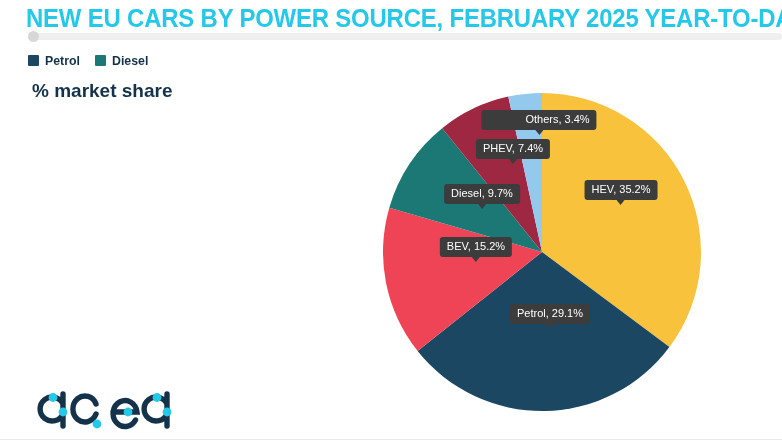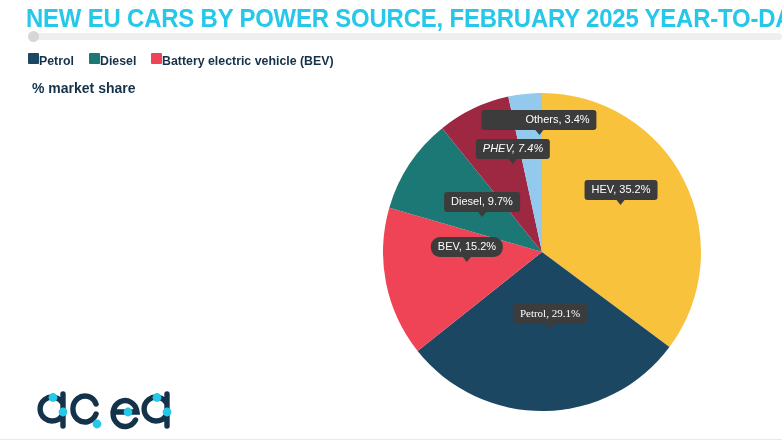--- a/index.html
+++ b/index.html
@@ -63,22 +63,22 @@
     position: absolute;
     left: 28px;
     top: 53px;
     display: flex;
     align-items: center;
     flex-wrap: nowrap;
     gap: 13px;
   }
   .legend-item {
     display: flex;
-    align-items: flex-start;
-    gap: 0;
+    align-items: center;
+    gap: 6px;
     white-space: nowrap;
   }
   .legend-swatch {
     width: 11px;
     height: 11px;
     flex: 0 0 11px;
     border-radius: 1px;
   }
   .legend-label {
     font-family: "Liberation Sans Narrow", "Liberation Sans", sans-serif;
@@ -88,21 +88,21 @@
     transform: scaleX(0.95);
     transform-origin: left center;
   }
 
   
   .unit-caption {
     position: absolute;
     left: 32px;
     top: 80px;
     font-family: "Liberation Sans Narrow", "Liberation Sans", sans-serif;
-    font-size: 14px;
+    font-size: 19px;
     font-weight: bold;
     color: #14324A;
     letter-spacing: 0px;
   }
 
   
   .pie-wrap {
     position: absolute;
     left: 382px;
     top: 92px;
@@ -169,47 +169,43 @@
   <div class="slider-knob"></div>
 
   <div class="legend">
     <div class="legend-item">
       <span class="legend-swatch" style="background:#1C4763"></span>
       <span class="legend-label">Petrol</span>
     </div>
     <div class="legend-item">
       <span class="legend-swatch" style="background:#1C7874"></span>
       <span class="legend-label">Diesel</span>
-    </div>
-    <div class="legend-item">
-      <span class="legend-swatch" style="background:#EF4455"></span>
-      <span class="legend-label">Battery electric vehicle (BEV)</span>
     </div>
 
   </div>
 
   <div class="unit-caption">% market share</div>
 
   <div class="pie-wrap">
     <svg width="320" height="320" viewBox="0 0 320 320">
       <g id="pie-slices">
           <path d="M 160 160 L 160 1 A 159 159 0 0 1 287.4491505944694 255.0668923061454 Z" fill="#F9C23C"></path>
           <path d="M 160 160 L 287.4491505944694 255.0668923061454 A 159 159 0 0 1 35.59986111832258 259.02325709761 Z" fill="#1C4763"></path>
           <path d="M 160 160 L 35.59986111832258 259.02325709761 A 159 159 0 0 1 7.31330397736599 115.64041413976275 Z" fill="#EF4455"></path>
           <path d="M 160 160 L 7.31330397736599 115.64041413976275 A 159 159 0 0 1 60.19707355477833 36.22449405084352 Z" fill="#1C7874"></path>
           <path d="M 160 160 L 60.19707355477833 36.22449405084352 A 159 159 0 0 1 126.290869522393 4.614368352657294 Z" fill="#9E2742"></path>
           <path d="M 160 160 L 126.290869522393 4.614368352657294 A 159 159 0 0 1 159.9999999999997 1 Z" fill="#92C9EC"></path>
         </g>
     </svg>
 
     <div class="pie-label" style="left:239px; top:108px;text-align:right;">HEV, 35.2%</div>
-    <div class="pie-label" style="left:168px; top:232px;font-family:Liberation Serif, serif;">Petrol, 29.1%</div>
-    <div class="pie-label" style="left:85px;  top:165px;border-radius:9px;">BEV, 15.2%</div>
-    <div class="pie-label" style="left:100px; top:120px;">Diesel, 9.7%</div>
-    <div class="pie-label" style="left:131px; top:67px;font-style:italic;">PHEV, 7.4%</div>
+    <div class="pie-label" style="left:168px; top:232px;">Petrol, 29.1%</div>
+    <div class="pie-label" style="left:94px;  top:165px;">BEV, 15.2%</div>
+    <div class="pie-label" style="left:100px; top:112px;">Diesel, 9.7%</div>
+    <div class="pie-label" style="left:131px; top:67px;">PHEV, 7.4%</div>
     <div class="pie-label" style="left:157px; top:38px;padding-left:44px;">Others, 3.4%</div>
   </div>
 
   <div class="logo">
     <svg width="150" height="52" viewBox="0 0 150 52">
       <g fill="none" stroke="#14324A" stroke-width="5.4" stroke-linecap="round">
 
         <path d="M30 22 a12 12 0 1 0 0 10 M30 12 L30 44"></path>
 
         <path d="M63 22 a12 13 0 1 0 0 10"></path>

